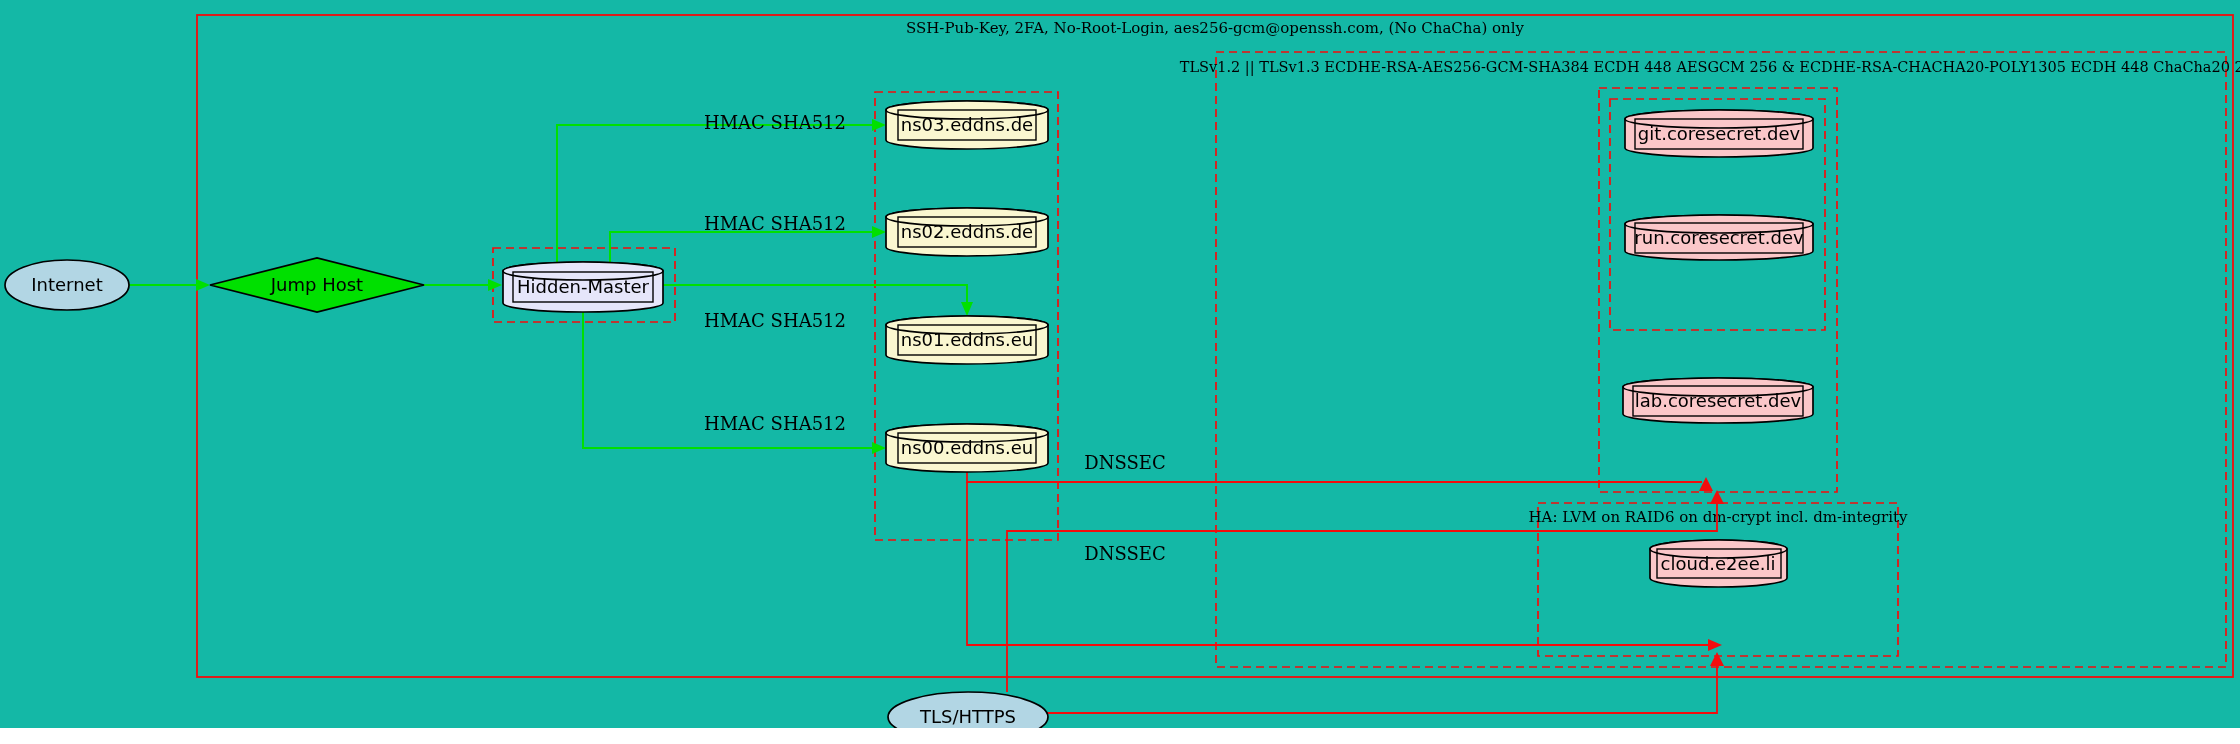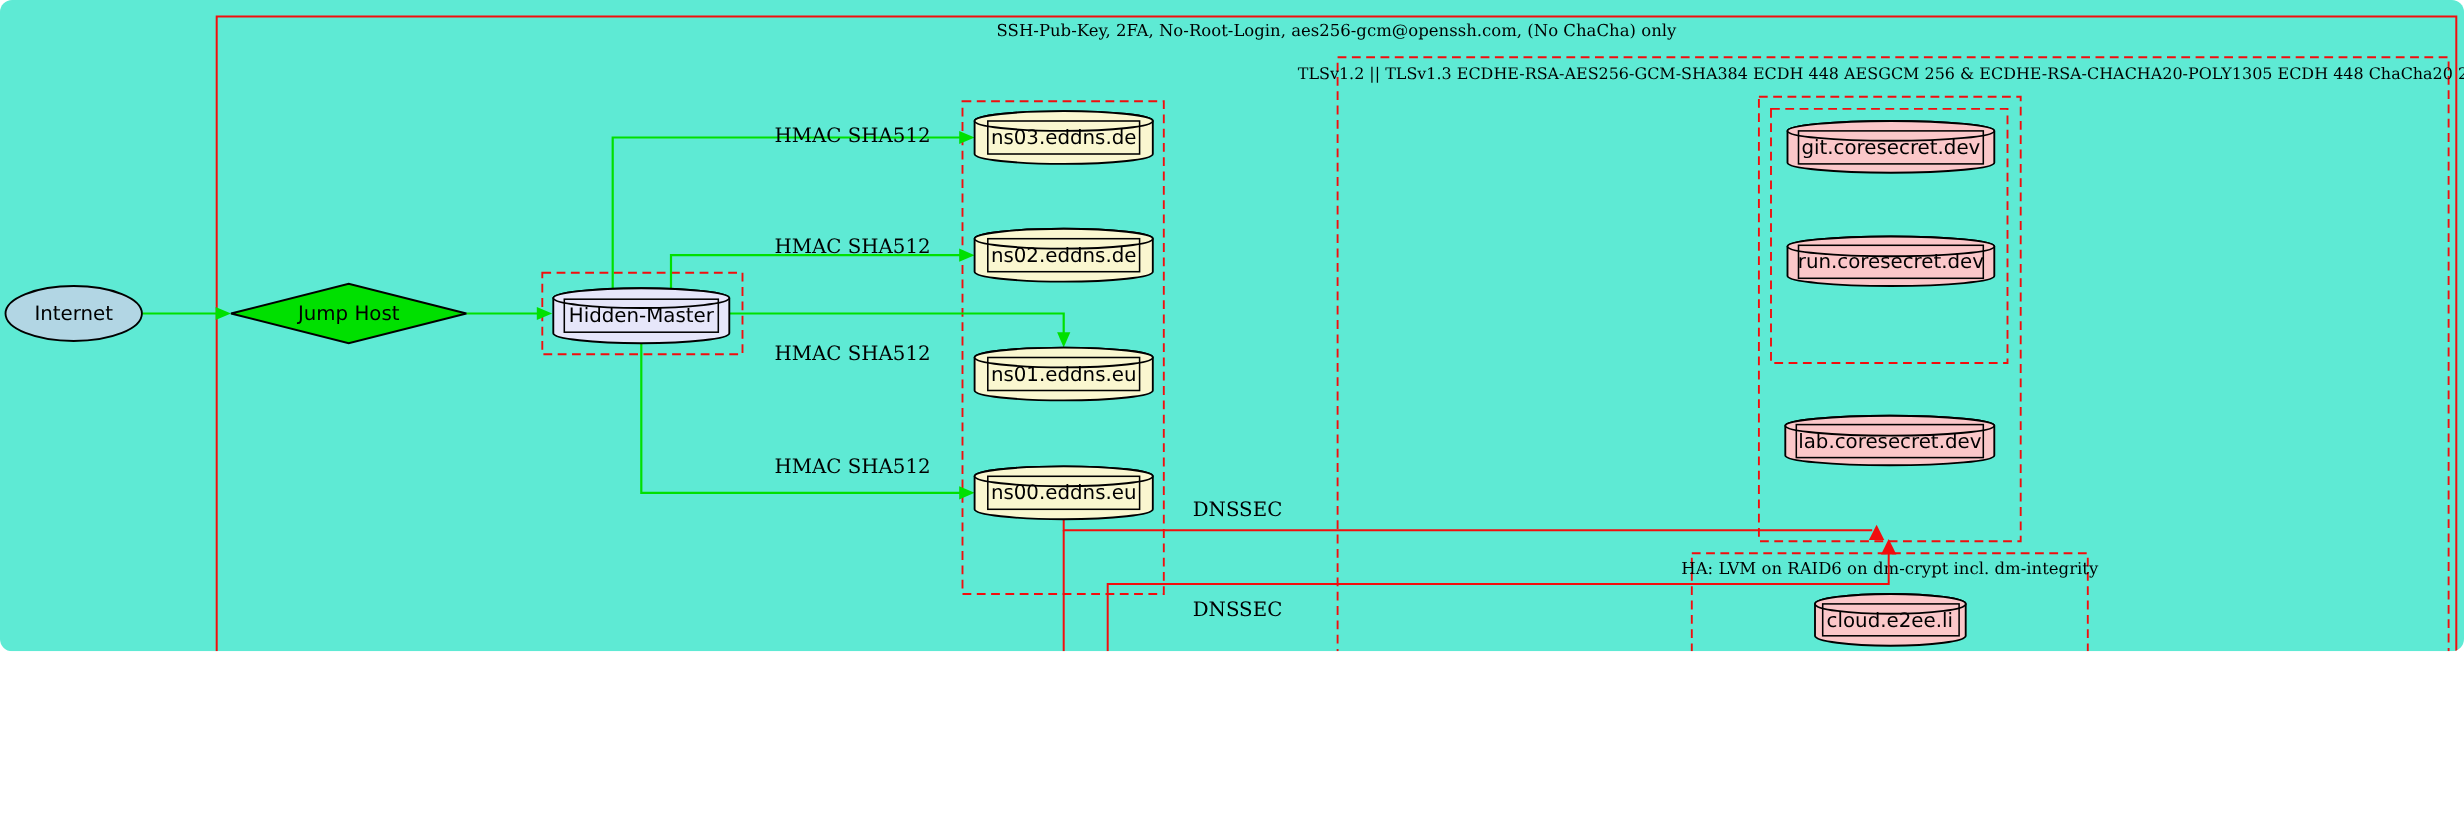--- a/index.html
+++ b/index.html
@@ -1,16 +1,16 @@
 <!DOCTYPE html>
 <html><head>
 <meta charset="utf-8">
 <style>
   html,body { margin:0; padding:0; background:#ffffff; }
-  .canvas { position:relative; width:2240px; height:592px; background:#5eead4; overflow:hidden;border-radius:11px; }
+  .canvas { position:relative; width:2240px; height:728px; background:#14b8a6; overflow:hidden; }
   svg { display:block; }
   text { fill:#000000; }
   .node-label    { font:18px "DejaVu Sans", sans-serif; text-anchor:middle; }
   .edge-label    { font:18px "DejaVu Serif", serif; text-anchor:middle; }
   .cluster-label { font:15px "DejaVu Serif", serif; text-anchor:middle; }
   .cluster-label-tls { font:14.5px "DejaVu Serif", serif; text-anchor:middle; }
   .dashedbox { fill:none; stroke-width:1.7; stroke-dasharray:8,5; }
   .solidbox  { fill:none; stroke-width:1.8; }
   .shape     { stroke:#000000; stroke-width:1.7; }
   .lblrect   { fill:none; stroke:#000000; stroke-width:1.4; }

